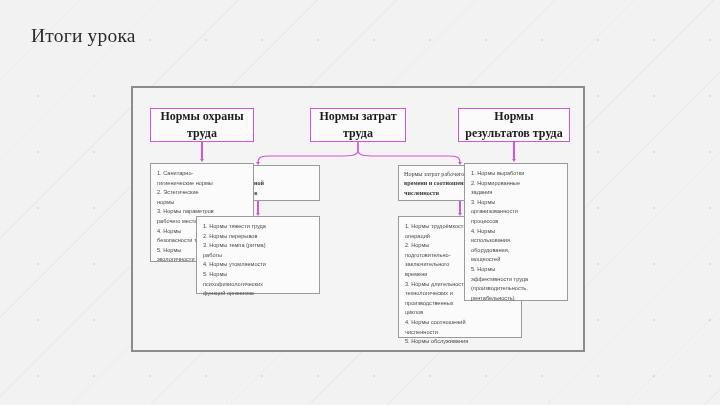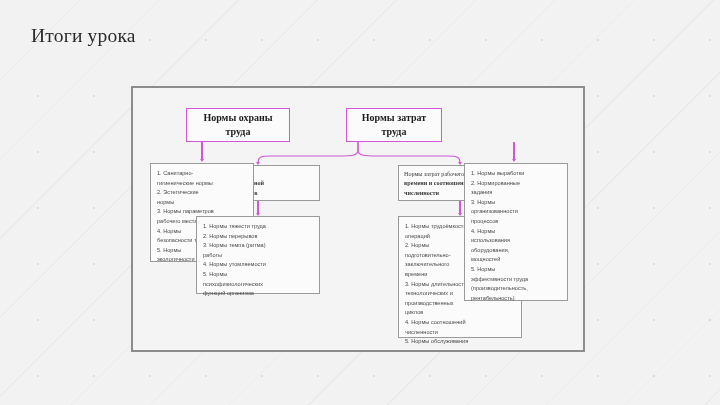--- a/index.html
+++ b/index.html
@@ -44,27 +44,26 @@
   
   .node{
     position:absolute;
     box-sizing:border-box;
     background:#fbfbfb;
   }
   .node-top{
     border:1.6px solid #d157d8;
     font-family:"Liberation Serif", serif;
     font-weight:700;
-    font-size:10px;
+    font-size:12px;
     color:#1c1c1c;
     text-align:center;
     display:flex;align-items:center;justify-content:center;
     line-height:1.42;
     padding:2px 3px;
-    margin-left:36px;
   }
   .node-head{
     border:1px solid #9a9a9a;
     font-family:"Liberation Serif", serif;
     font-weight:700;
     font-size:6.1px;
     color:#3b3b3b;
     line-height:1.55;
     padding:4px 5px;
   }
@@ -98,20 +97,22 @@
 <div id="page-title">Итоги урока</div>
 
 <div id="diagram-frame">
 
   <div class="node node-top" style="left:17px;top:20px;width:104px;height:34px;white-space:pre-line;">Нормы охраны
 труда</div>
 
   <div class="node node-top" style="left:177px;top:20px;width:96px;height:34px;white-space:pre-line;">Нормы затрат
 труда</div>
 
+  <div class="node node-top" style="left:325px;top:20px;width:112px;height:34px;white-space:pre-line;">Нормы
+результатов труда</div>
 
   <div class="conn conn-v" style="left:68.4px;top:54px;height:18px;"></div>
   <div class="arrow" style="left:66.8px;top:71px;"></div>
 
   <div class="conn conn-v" style="left:380.4px;top:54px;height:18px;"></div>
   <div class="arrow" style="left:378.8px;top:71px;"></div>
 
   <svg id="branch-svg" width="454" height="266">
     <path d="M225,54 L225,62 C225,68 218,68 206,68 L137,68 C128,68 125,69 125,75" fill="none" stroke="#d157d8" stroke-width="1.2"></path>
     <path d="M225,54 L225,62 C225,68 232,68 244,68 L315,68 C324,68 327,69 327,75" fill="none" stroke="#d157d8" stroke-width="1.2"></path>

